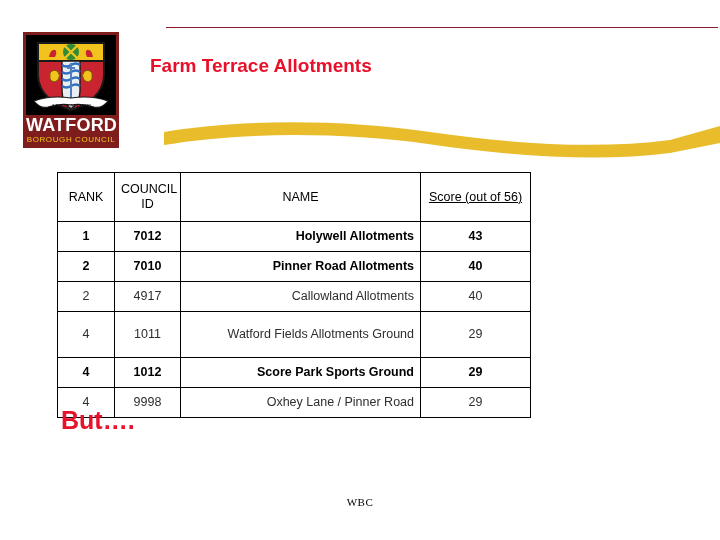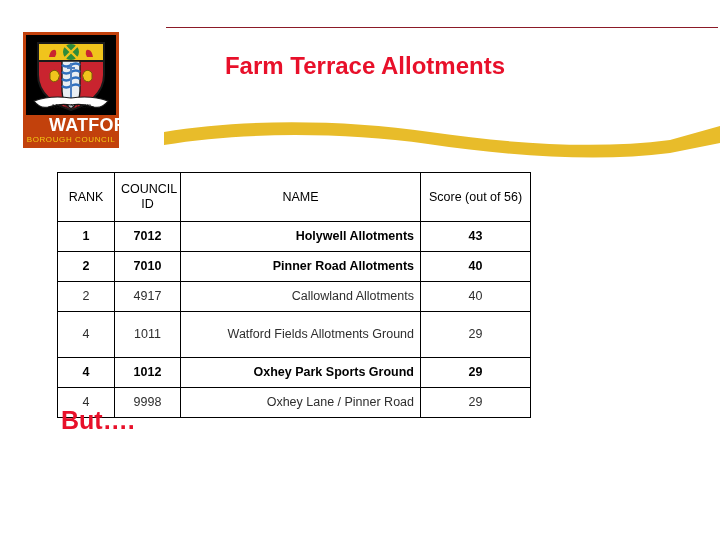--- a/index.html
+++ b/index.html
@@ -19,41 +19,40 @@
     overflow: hidden;
   }
 
   
   .logo {
     position: absolute;
     left: 23px;
     top: 32px;
     width: 96px;
     height: 116px;
-    background: #c2410c;
+    background: #7f1d1d;
     box-sizing: border-box;
     padding: 3px 3px 2px 3px;
   }
   .logo-shield-wrap {
     position: relative;
     width: 90px;
     height: 80px;
     background: #000000;
   }
   .shield-svg { display: block; margin: 0 auto; }
   .logo-name {
     text-align: center;
     color: #ffffff;
     font-family: "Liberation Sans", sans-serif;
     font-weight: bold;
     font-size: 18px;
     line-height: 18px;
     letter-spacing: 0.2px;
     margin-top: 1px;
-    margin-left: 23px;
   }
   .logo-sub {
     text-align: center;
     color: #f3c915;
     font-family: "Liberation Sans", sans-serif;
     font-weight: normal;
     font-size: 8px;
     line-height: 10px;
     letter-spacing: 0.6px;
     margin-top: 1px;
@@ -66,25 +65,25 @@
     top: 27px;
     width: 552px;
     height: 1px;
     background: #8b1a27;
   }
   .slide-title {
     position: absolute;
     left: 150px;
     top: 49px;
     width: 430px;
-    text-align: center;
+    text-align: left;
     color: #e8102a;
     font-family: "Liberation Sans", sans-serif;
     font-weight: bold;
-    font-size: 24px;
+    font-size: 19px;
     line-height: 34px;
     white-space: nowrap;
   }
   .swoosh {
     position: absolute;
     left: 150px;
     top: 110px;
     width: 570px;
     height: 48px;
   }
@@ -108,21 +107,21 @@
     vertical-align: middle;
   }
   .tbl th {
     font-weight: normal;
     text-align: center;
     height: 40px;
   }
   .col-rank  { width: 57px; }
   .col-uid   { width: 66px; }
   .col-name  { width: 240px; }
-  .col-score { width: 110px; }
+  .col-score { width: 110px; text-decoration: underline; }
 
   .c-center { text-align: center; }
   .c-left   { text-align: right; padding-left: 9px; }
 
   .row-bold td { font-weight: bold; }
   .row-plain td { font-weight: normal; color: #2e2e2e; }
 
   .r-normal td { height: 21px; }
   .r-tall td   { height: 37px; }
 
@@ -236,28 +235,29 @@
         </tr>
         <tr class="row-plain r-tall">
           <td class="c-center">4</td>
           <td class="c-center">1011</td>
           <td class="c-left">Watford Fields Allotments Ground</td>
           <td class="c-center">29</td>
         </tr>
         <tr class="row-bold r-normal">
           <td class="c-center">4</td>
           <td class="c-center">1012</td>
-          <td class="c-left">Oxhey Park Sports Ground</td>
+          <td class="c-left">Score Park Sports Ground</td>
           <td class="c-center">29</td>
         </tr>
         <tr class="row-plain r-normal">
           <td class="c-center">4</td>
           <td class="c-center">9998</td>
           <td class="c-left">Oxhey Lane / Pinner Road</td>
           <td class="c-center">29</td>
         </tr>
       </tbody>
   </table>
 
   <div class="but">But….</div>
 
+  <div class="footer">WBC</div>
 
 </div>
 
 </body></html>

